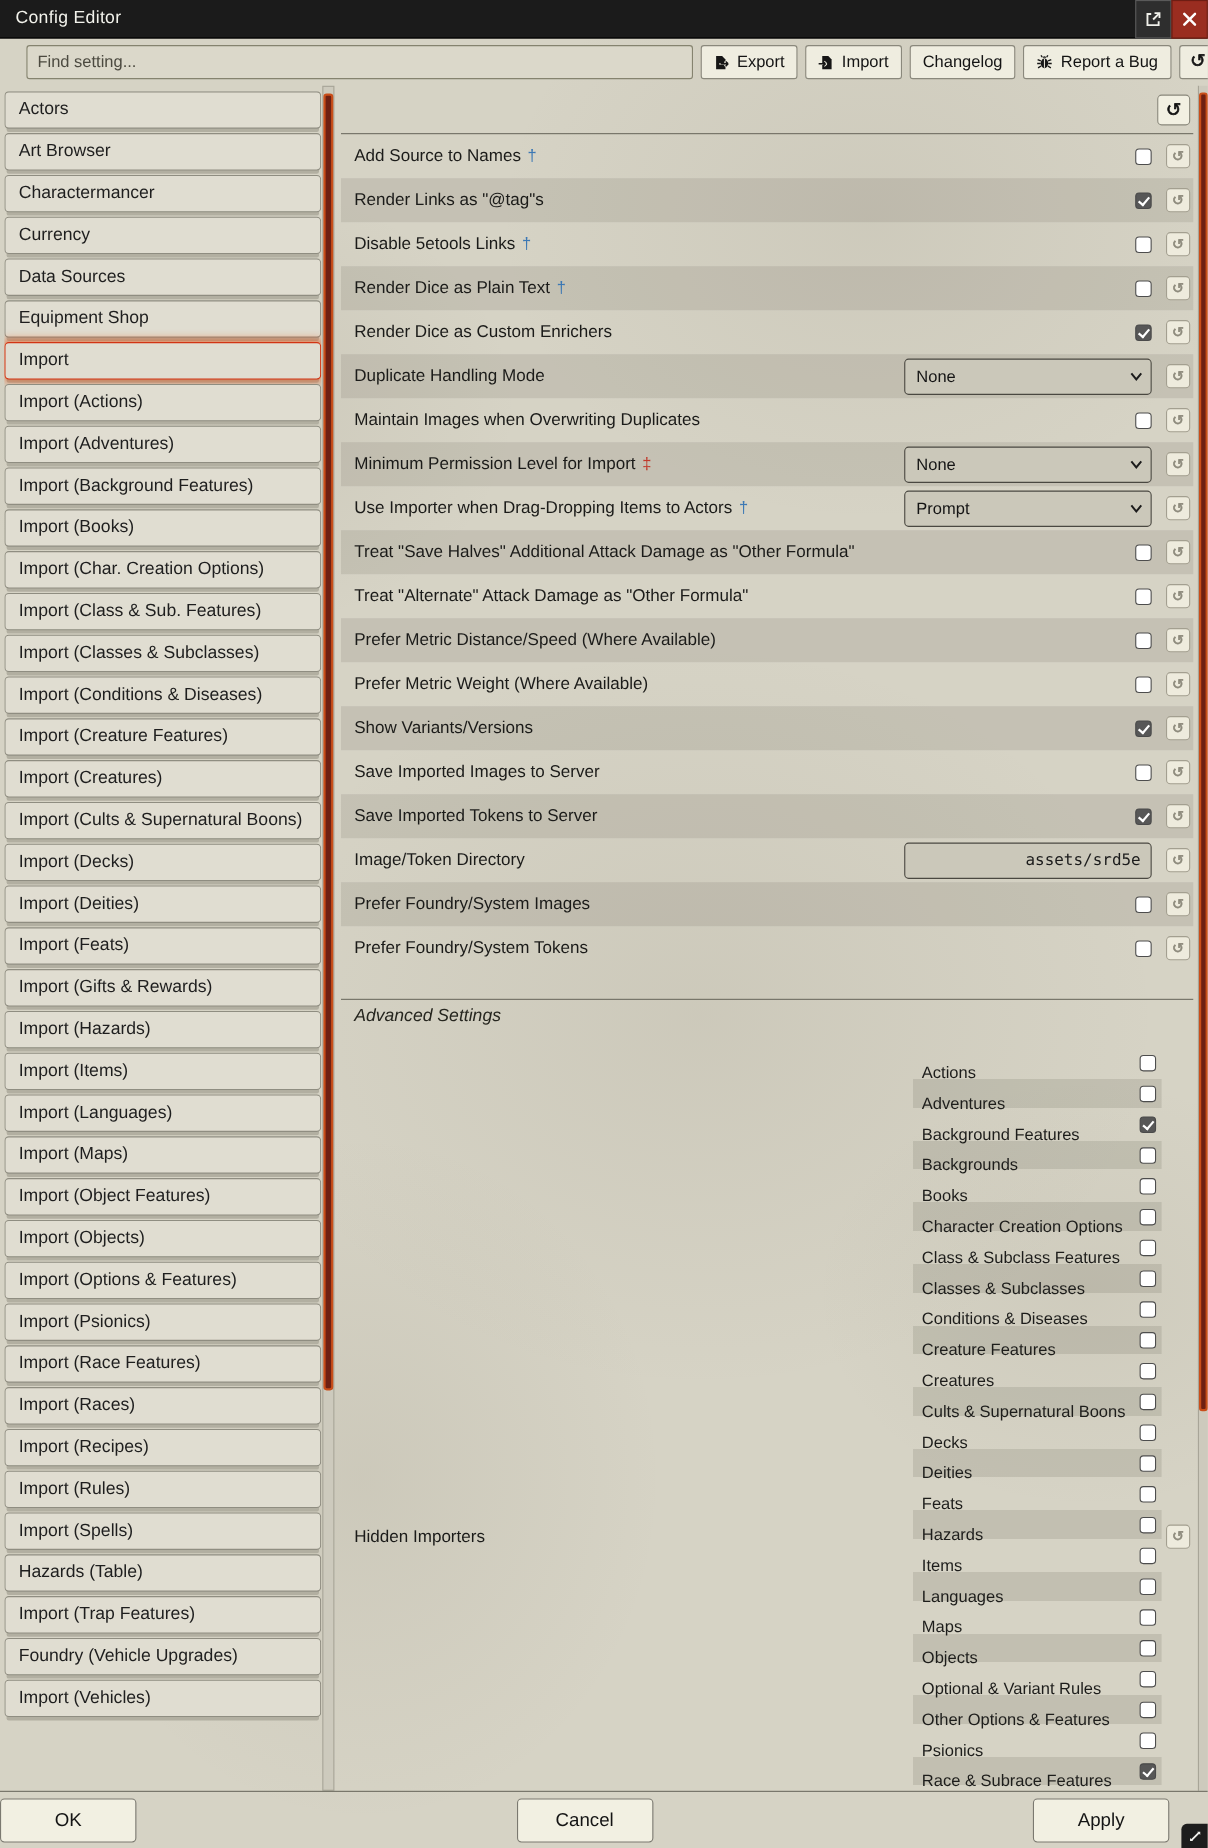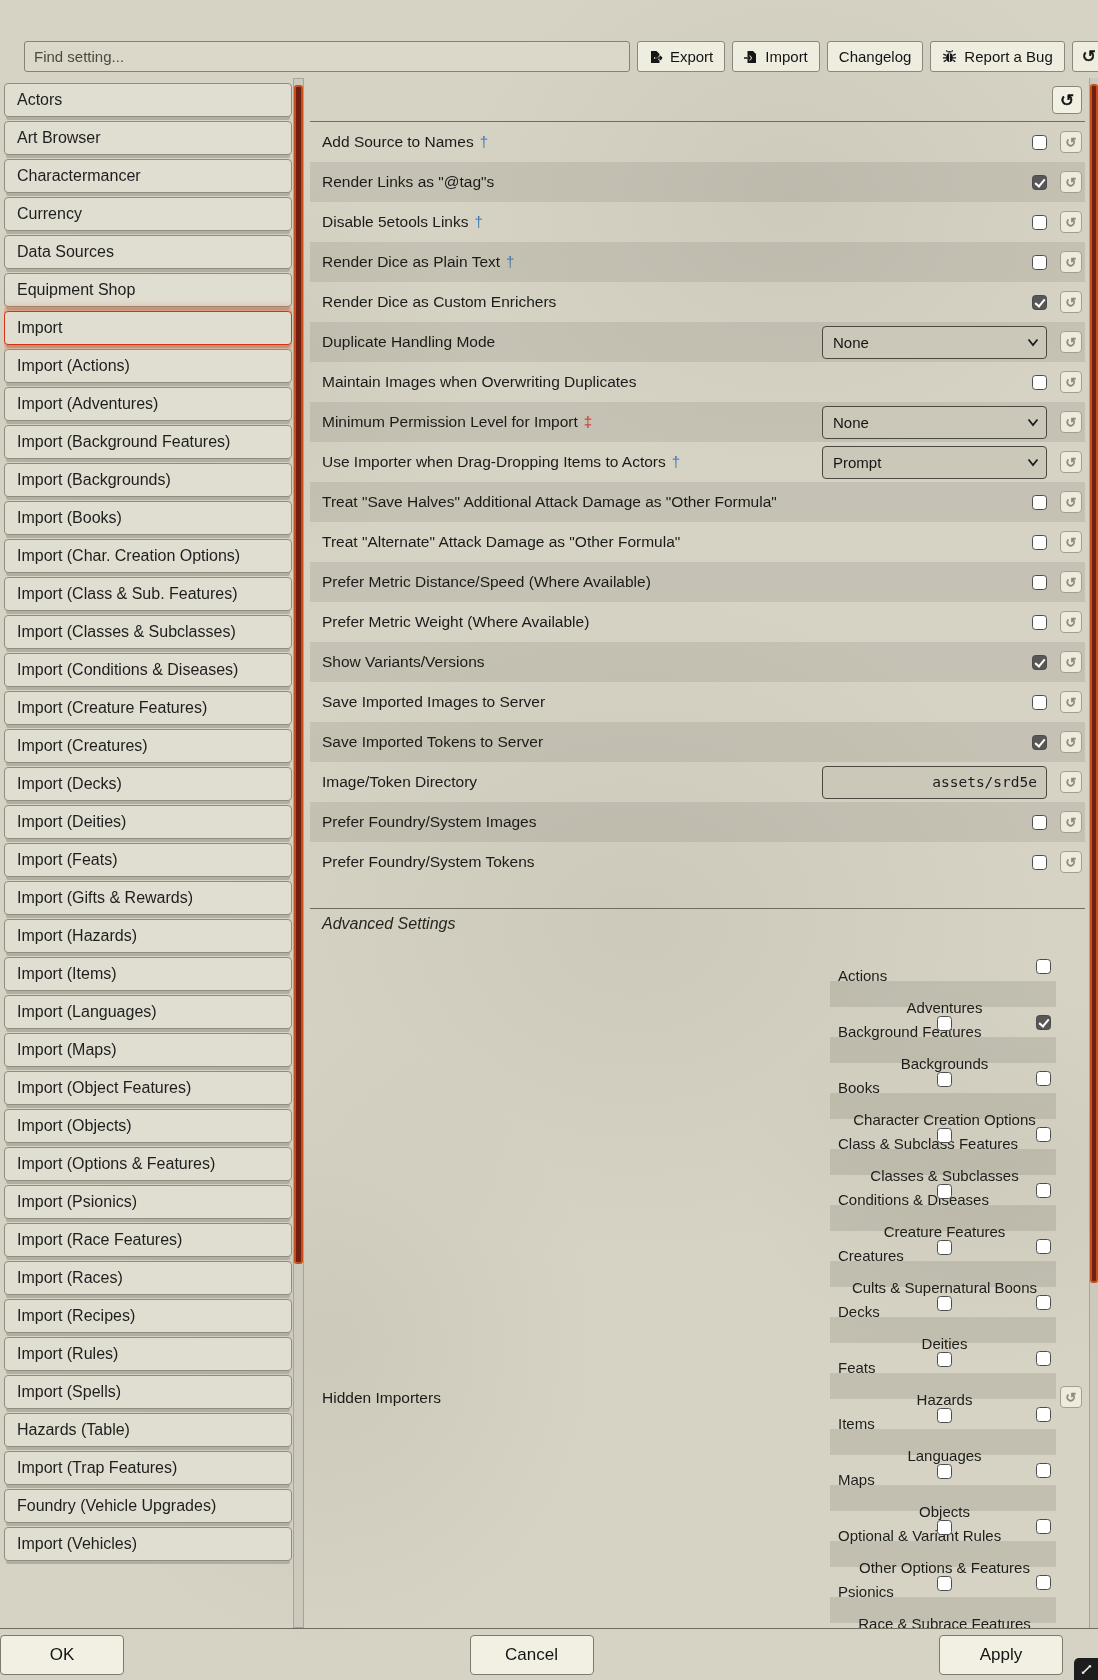--- a/index.html
+++ b/index.html
@@ -138,21 +138,21 @@
   .adv-heading { margin:6px 0 0 12px; height:26px; font-size:16px; font-style:italic; color:#26261f; }
   
   .importers-row { position:relative; margin-top:11px; }
   .hi-label { position:absolute; left:12px; top:437px; font-size:15.5px; color:#1b1b19; }
   .imp-list { margin-left:520px; width:226px; }
   .imp-item {
     height:28px; display:flex; align-items:center; padding:0 5px 0 8px;
     border-top:1px solid transparent; border-bottom:1px solid transparent;
     background-clip:padding-box;
   }
-  .imp-item.striped { background-color:rgba(62,58,44,0.13);flex-direction:column; }
+  .imp-item.striped { background-color:rgba(62,58,44,0.13); }
   .imp-label { flex:1; font-size:15px; color:#1d1d1b;margin-top:18px; }
   .hi-reset { position:absolute; top:434px; right:3px; }
   
   .footer {
     position:absolute; top:1628px; left:0; width:1098px; height:52px;
     border-top:1px solid #6f6d62;
     display:flex; justify-content:space-between; align-items:center; gap:11px; padding-right:35px;
   }
   .footer-btn {
     width:124px; height:40px; background:#f2f0e2; border:1px solid #7b7970; border-radius:4px;
@@ -162,20 +162,35 @@
     position:absolute; right:0; bottom:0; width:24px; height:22px;
     background:#1d1d1d; border-radius:5px 0 0 0;
     display:flex; align-items:center; justify-content:center; cursor:nwse-resize;
   }
 </style>
 </head>
 <body>
 
 <div class="window">
 
+  <header class="titlebar">
+    <span class="title">Config Editor</span>
+    <span class="tb-btn popout">
+      <svg width="15" height="15" viewBox="0 0 14 14">
+        <path d="M5.2 2.5 H2 V12 H11.5 V8.8" fill="none" stroke="#f0f0ea" stroke-width="1.6"></path>
+        <path d="M8 1.8 H12.2 V6" fill="none" stroke="#f0f0ea" stroke-width="1.6"></path>
+        <path d="M12 2 L6.8 7.2" fill="none" stroke="#f0f0ea" stroke-width="1.6"></path>
+      </svg>
+    </span>
+    <span class="tb-btn close">
+      <svg width="13" height="13" viewBox="0 0 12 12">
+        <path d="M1.5 1.5 L10.5 10.5 M10.5 1.5 L1.5 10.5" stroke="#ffffff" stroke-width="2.1" stroke-linecap="round"></path>
+      </svg>
+    </span>
+  </header>
 
   <div class="toolbar">
     <input class="find" type="text" placeholder="Find setting..." style="">
     <button class="tool-btn">
       <svg width="14" height="14" viewBox="0 0 14 14">
         <path d="M2 1 h5.5 L10.5 4 V13 H2 Z" fill="#161616"></path>
         <path d="M5 8 H12 M12 8 L9.7 5.9 M12 8 L9.7 10.1" stroke="#efede0" stroke-width="1.6" fill="none"></path>
         <path d="M6 8 H13 M13 8 L10.7 5.9 M13 8 L10.7 10.1" stroke="#161616" stroke-width="1.4" fill="none"></path>
       </svg>
       <span>Export</span>
@@ -232,42 +247,42 @@
         <div class="side-item">
           <span>Import (Actions)</span>
         </div>
         <div class="side-item">
           <span>Import (Adventures)</span>
         </div>
         <div class="side-item">
           <span>Import (Background Features)</span>
         </div>
         <div class="side-item">
-          <span>Import (Backgrounds)</span>
-        </div>
-        <div class="side-item">
           <span>Import (Books)</span>
         </div>
         <div class="side-item">
           <span>Import (Char. Creation Options)</span>
         </div>
         <div class="side-item">
           <span>Import (Class &amp; Sub. Features)</span>
         </div>
         <div class="side-item">
           <span>Import (Classes &amp; Subclasses)</span>
         </div>
         <div class="side-item">
           <span>Import (Conditions &amp; Diseases)</span>
         </div>
         <div class="side-item">
           <span>Import (Creature Features)</span>
         </div>
         <div class="side-item">
           <span>Import (Creatures)</span>
+        </div>
+        <div class="side-item">
+          <span>Import (Cults &amp; Supernatural Boons)</span>
         </div>
         <div class="side-item">
           <span>Import (Decks)</span>
         </div>
         <div class="side-item">
           <span>Import (Deities)</span>
         </div>
         <div class="side-item">
           <span>Import (Feats)</span>
         </div>

